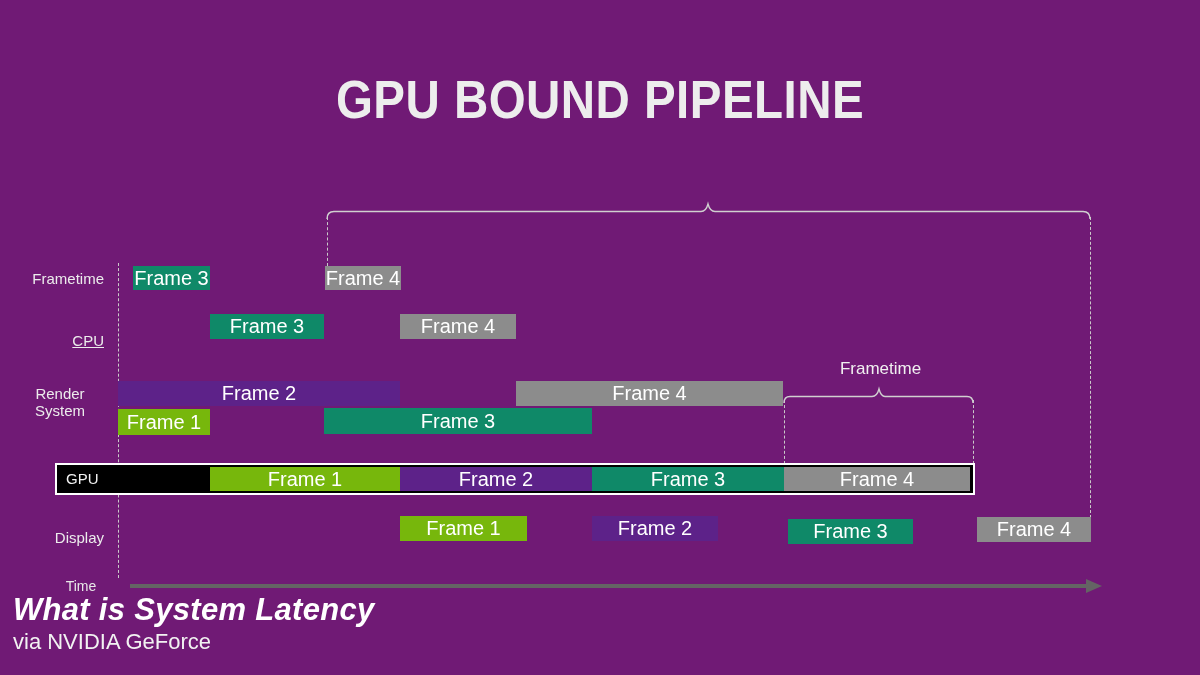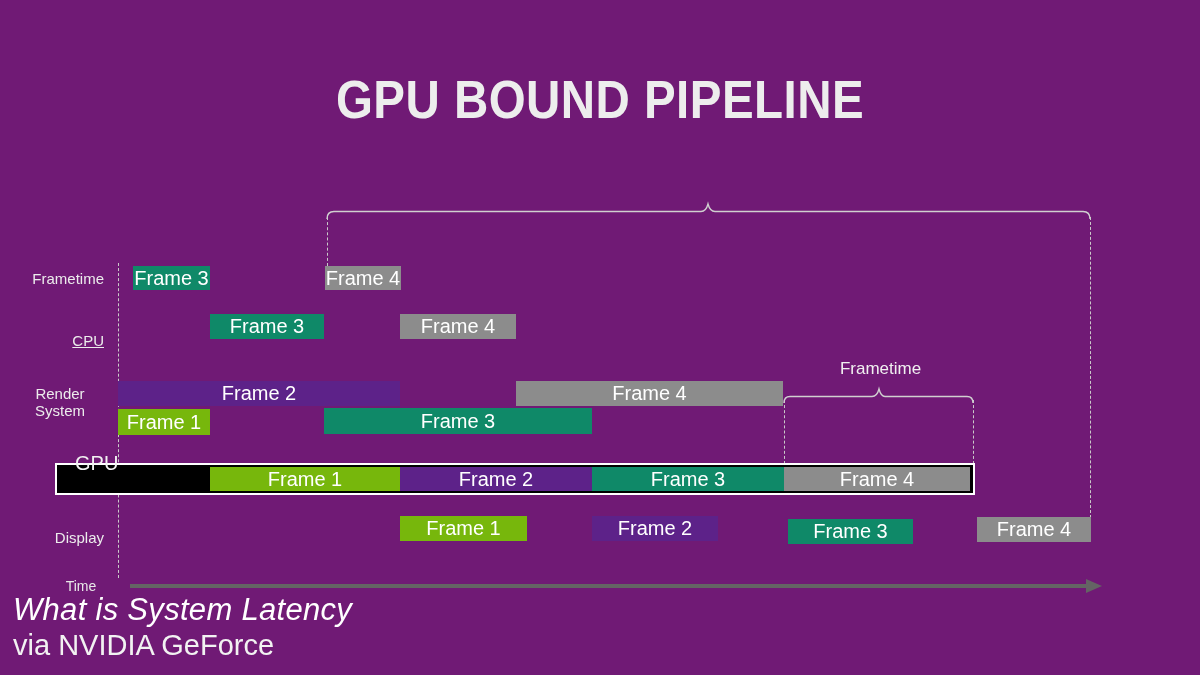--- a/index.html
+++ b/index.html
@@ -33,39 +33,39 @@
   #dash-ft-right{left:973px;top:400px;height:64px;}
   .bar{
     position:absolute;display:flex;align-items:center;justify-content:center;
     color:#fff;font-size:20px;white-space:nowrap;
   }
   #gpu-box{
     position:absolute;left:55px;top:463px;width:916px;height:28px;
     border:2px solid #fff;background:#000;box-sizing:content-box;
   }
   #gpu-inner-label{
-    position:absolute;left:66px;top:452px;color:#f2f2f2;font-size:20px;margin-left:9px;
+    position:absolute;left:66px;top:470px;color:#f2f2f2;font-size:15px;
   }
   #annotation-overlay{position:absolute;left:0;top:0;pointer-events:none;}
   #time-label{
     position:absolute;left:40px;top:578px;width:82px;text-align:center;
     color:#e8e8e8;font-size:14px;
   }
   #time-axis-line{position:absolute;left:130px;top:584px;width:956px;height:4px;background:#646464;}
   #time-axis-head{
     position:absolute;left:1086px;top:579px;width:0;height:0;
     border-left:16px solid #646464;border-top:7px solid transparent;border-bottom:7px solid transparent;
   }
   #footer-heading{
     position:absolute;left:13px;top:592px;color:#fff;
-    font-size:31px;font-weight:400;font-style:italic;letter-spacing:0.3px;white-space:nowrap;
+    font-size:31px;font-weight:700;font-style:italic;letter-spacing:0.3px;white-space:nowrap;
   }
   #footer-subheading{
     position:absolute;left:13px;top:629px;color:#f2f2f2;
-    font-size:29px;font-weight:400;white-space:nowrap;
+    font-size:22px;font-weight:400;white-space:nowrap;
   }
 </style>
 </head>
 <body>
 
 <div id="slide">
 
   <div id="title">GPU BOUND PIPELINE</div>
 
   <div class="dash" id="dash-origin"></div>

